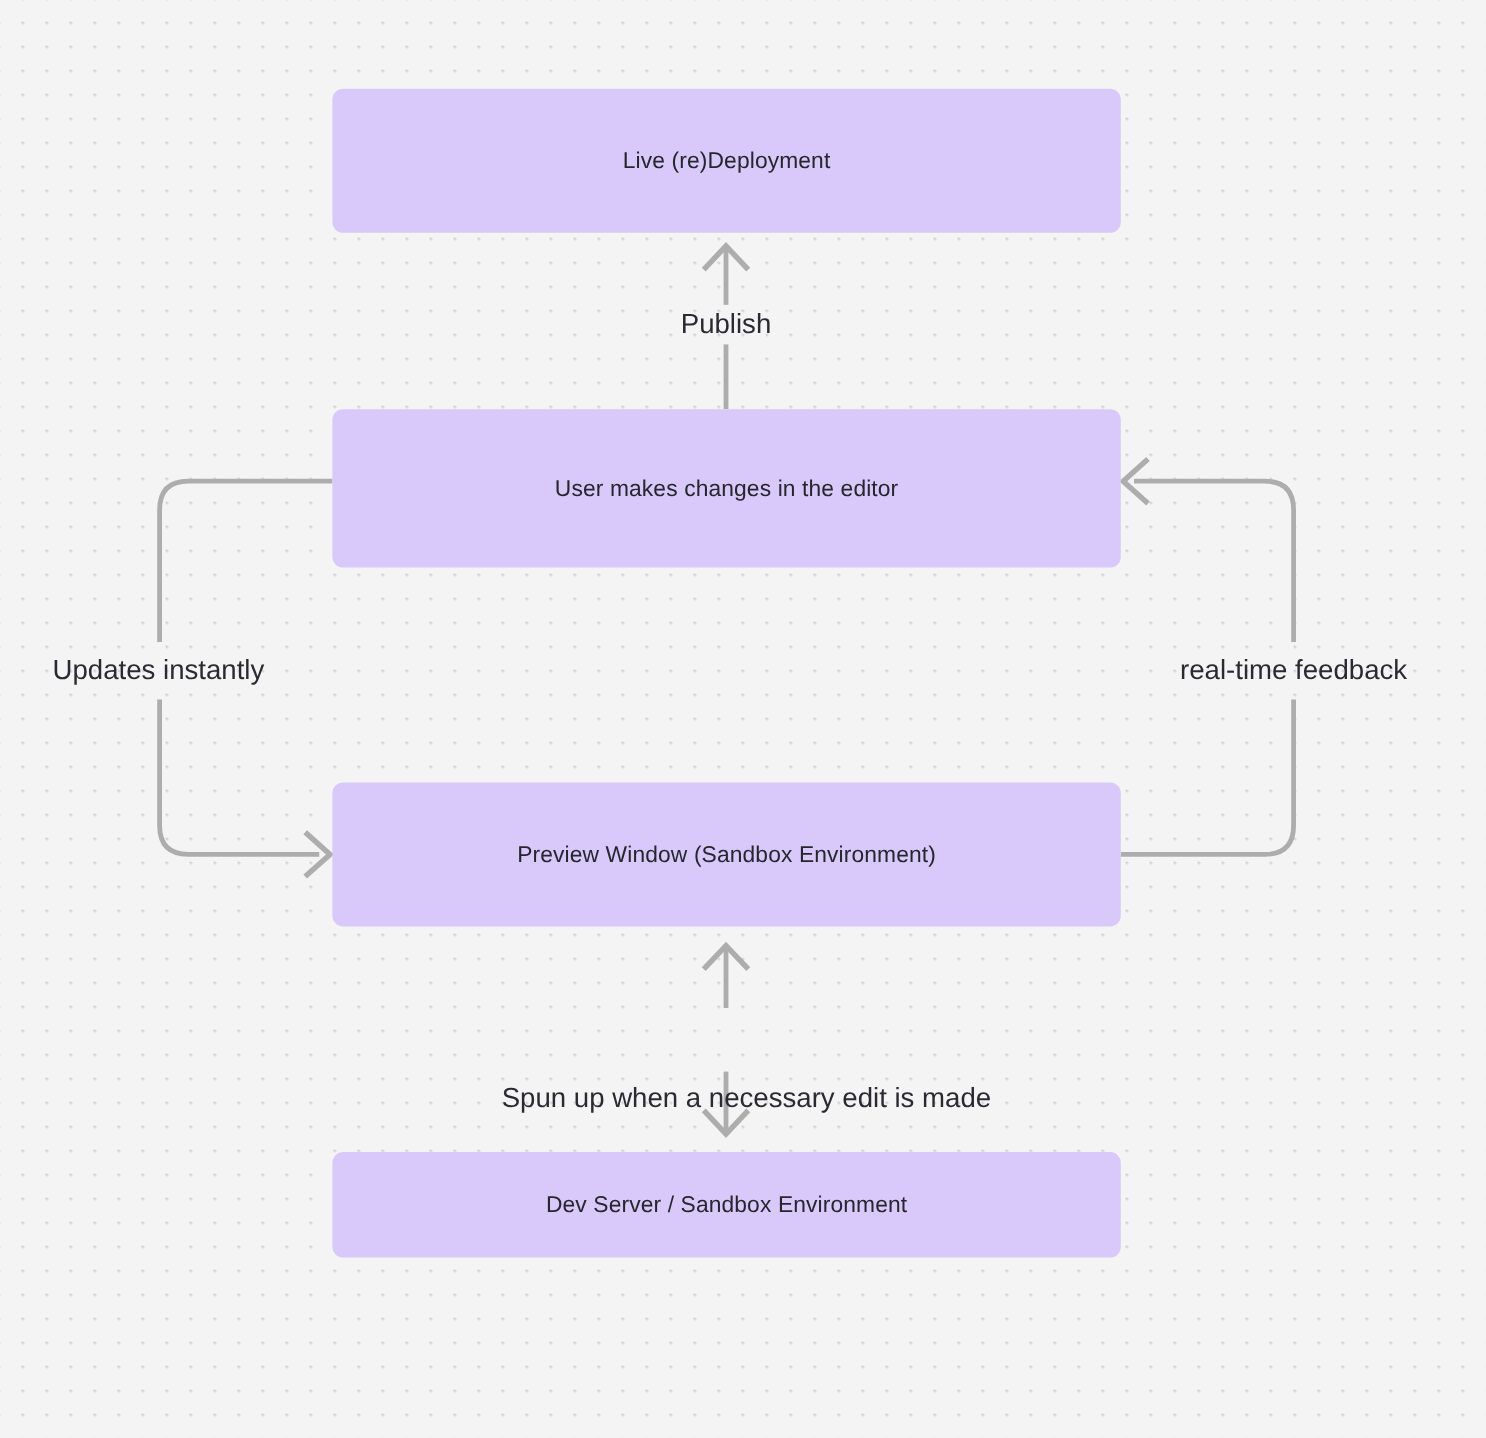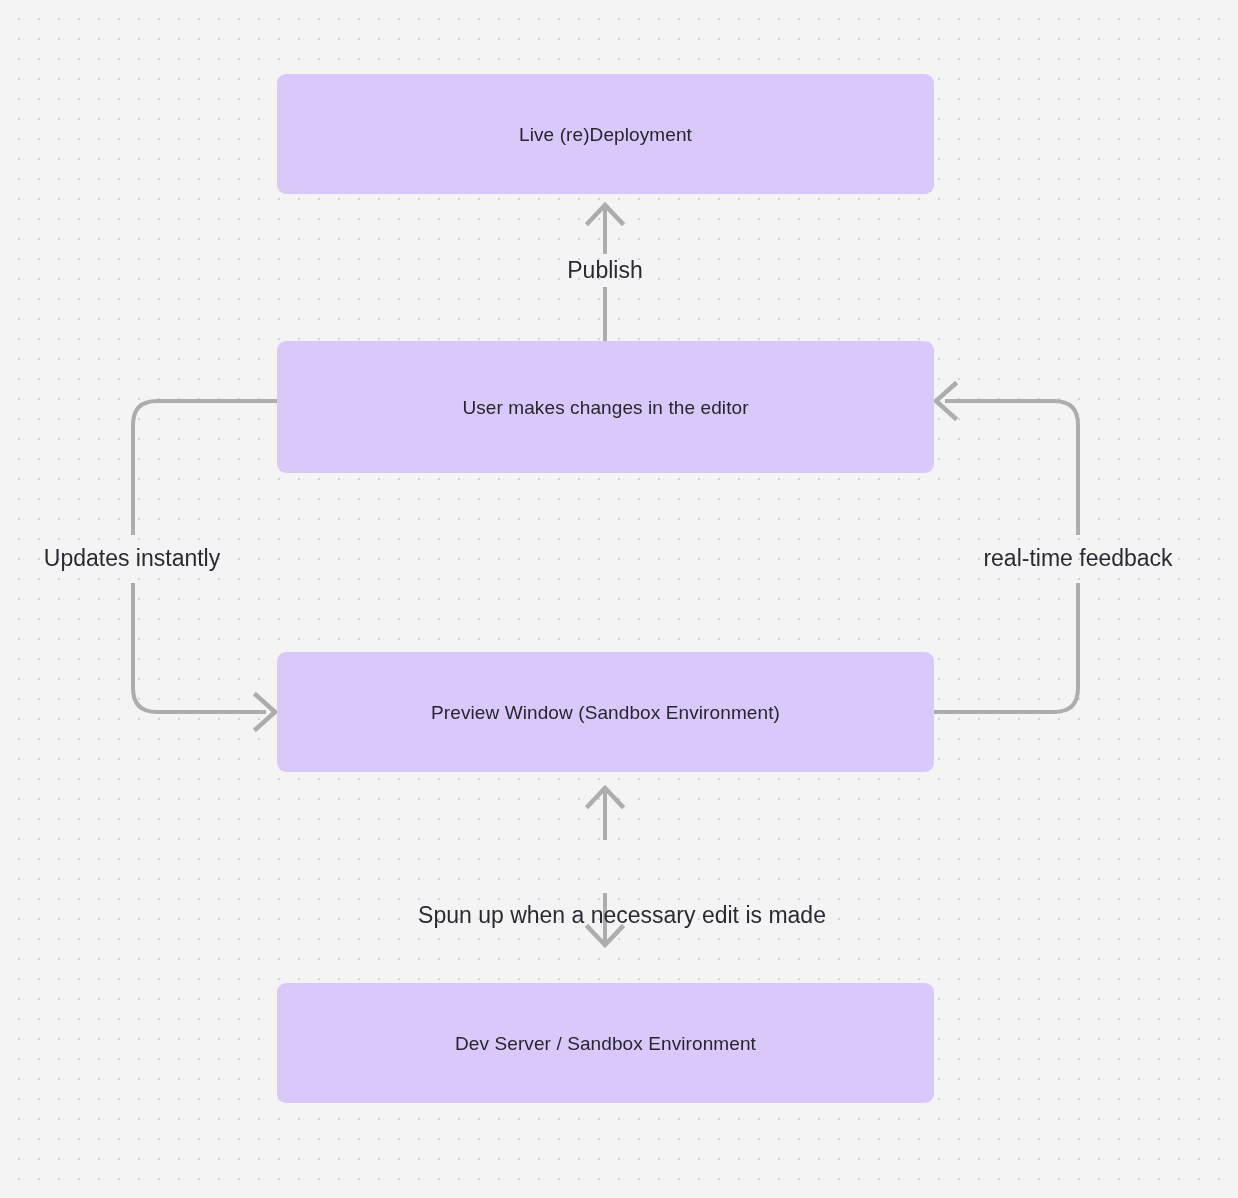--- a/index.html
+++ b/index.html
@@ -107,21 +107,21 @@
   </div>
 
   <div class="node" style="left:277px; top:341px; width:657px; height:132px;">
     <span class="node-label">User makes changes in the editor</span>
   </div>
 
   <div class="node" style="left:277px; top:652px; width:657px; height:120px;">
     <span class="node-label">Preview Window (Sandbox Environment)</span>
   </div>
 
-  <div class="node" style="left:277px; top:960px; width:657px; height:120px;margin-top:23px;">
+  <div class="node" style="left:277px; top:960px; width:657px; height:88px;">
     <span class="node-label">Dev Server / Sandbox Environment</span>
   </div>
 
   <div class="edge-label" style="left:605px; top:270px; transform:translate(-50%,-50%);">Publish</div>
 
   <div class="edge-label" style="left:132px; top:558px; transform:translate(-50%,-50%);text-align:right;">Updates instantly</div>
 
   <div class="edge-label" style="left:1078px; top:558px; transform:translate(-50%,-50%);">real-time feedback</div>
 
   <div class="edge-label" style="left:622px; top:867px; transform:translate(-50%,-50%);margin-top:48px;">Spun up when a necessary edit is made</div>

